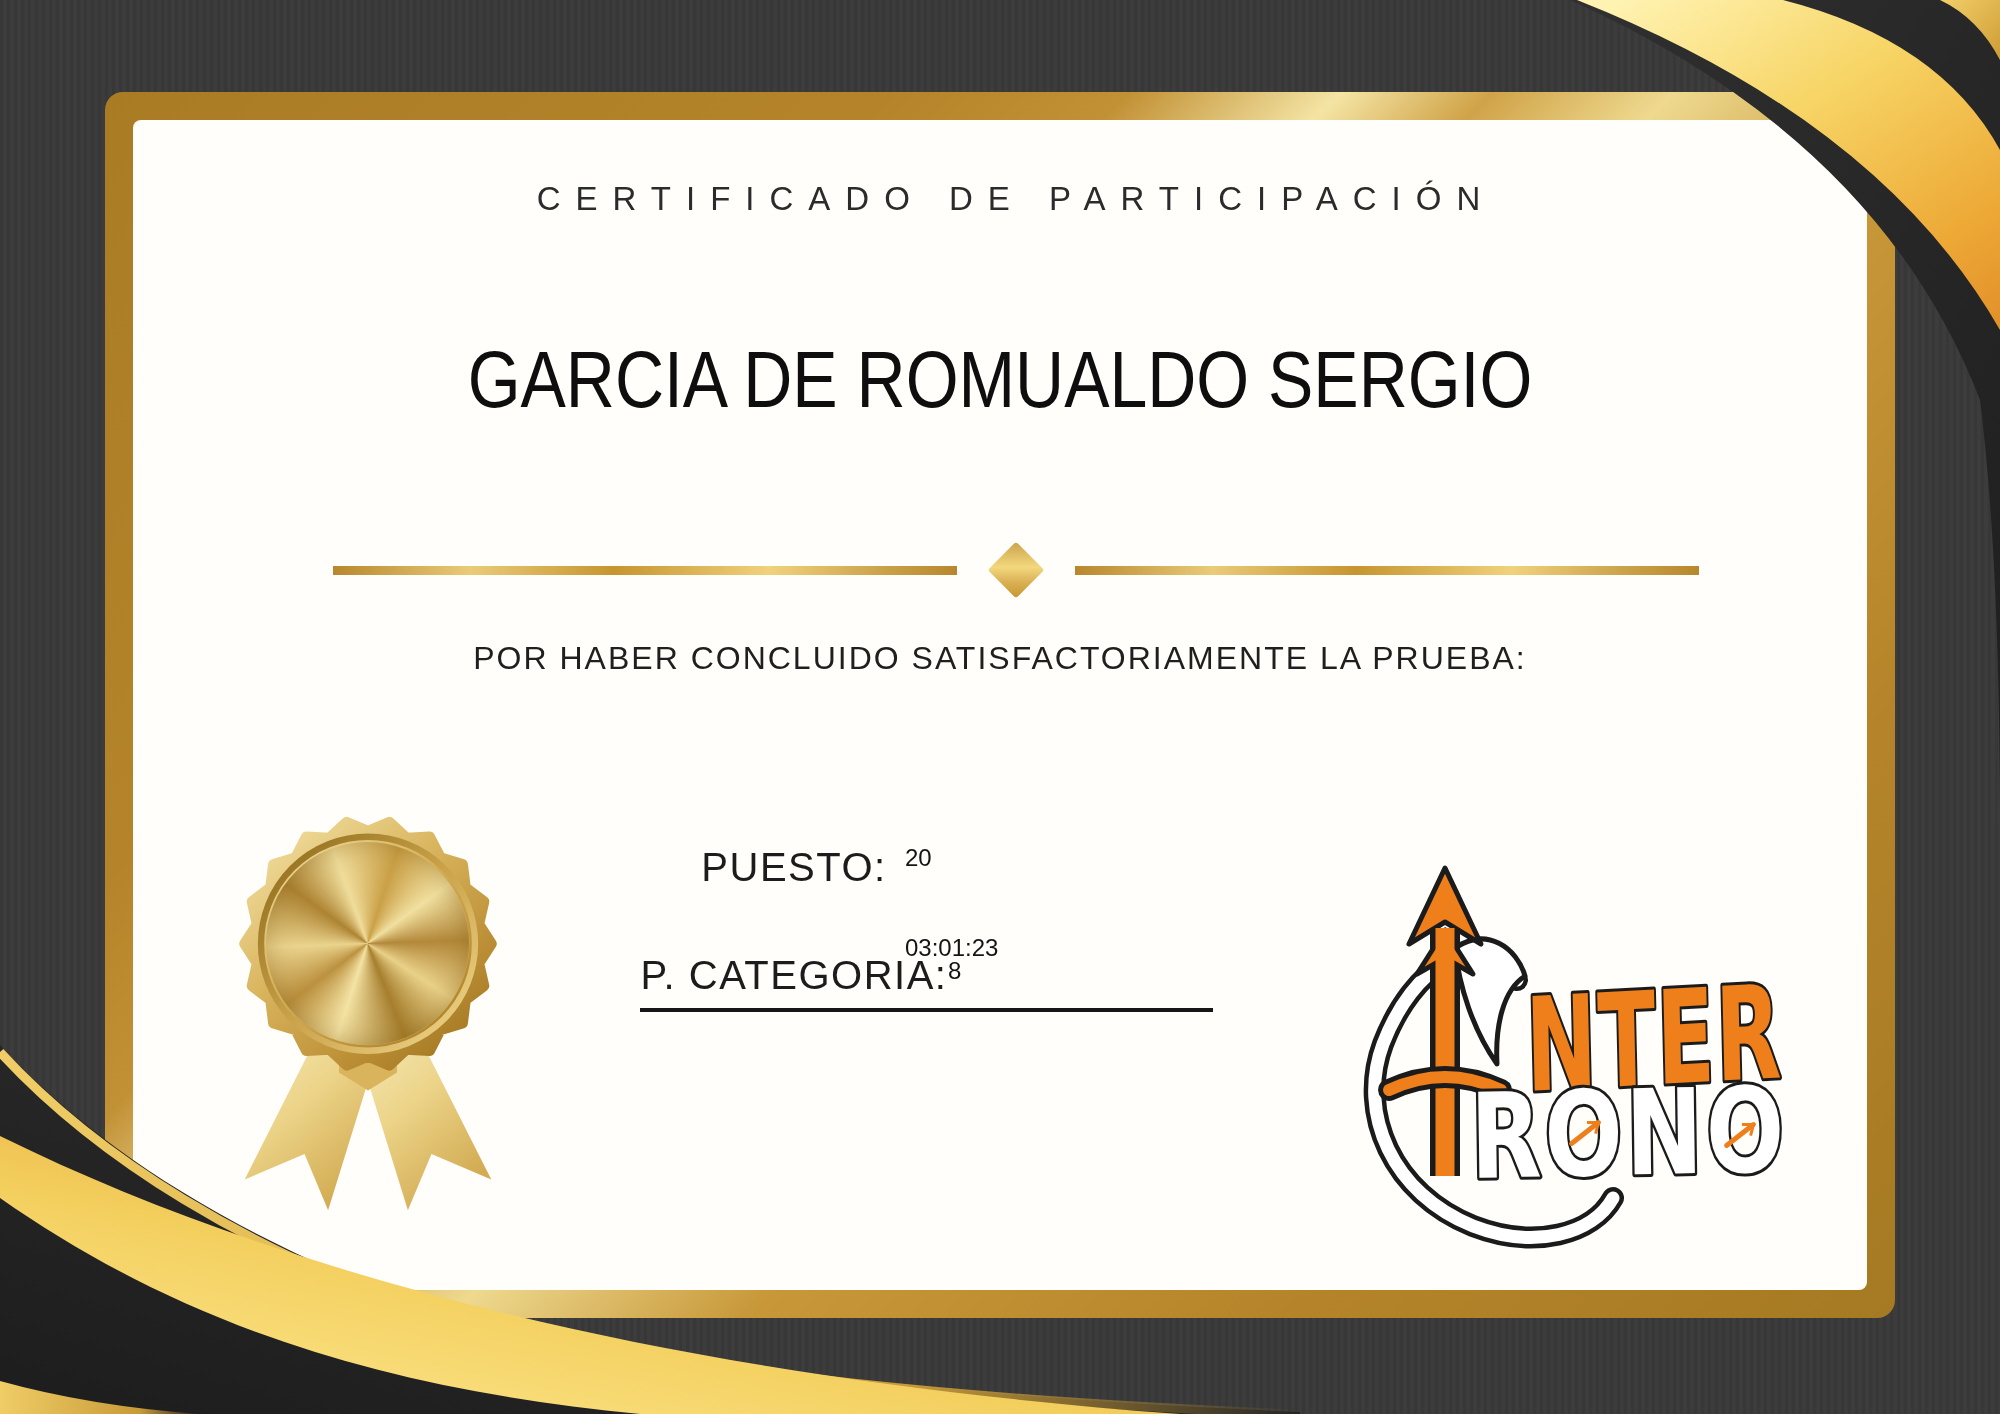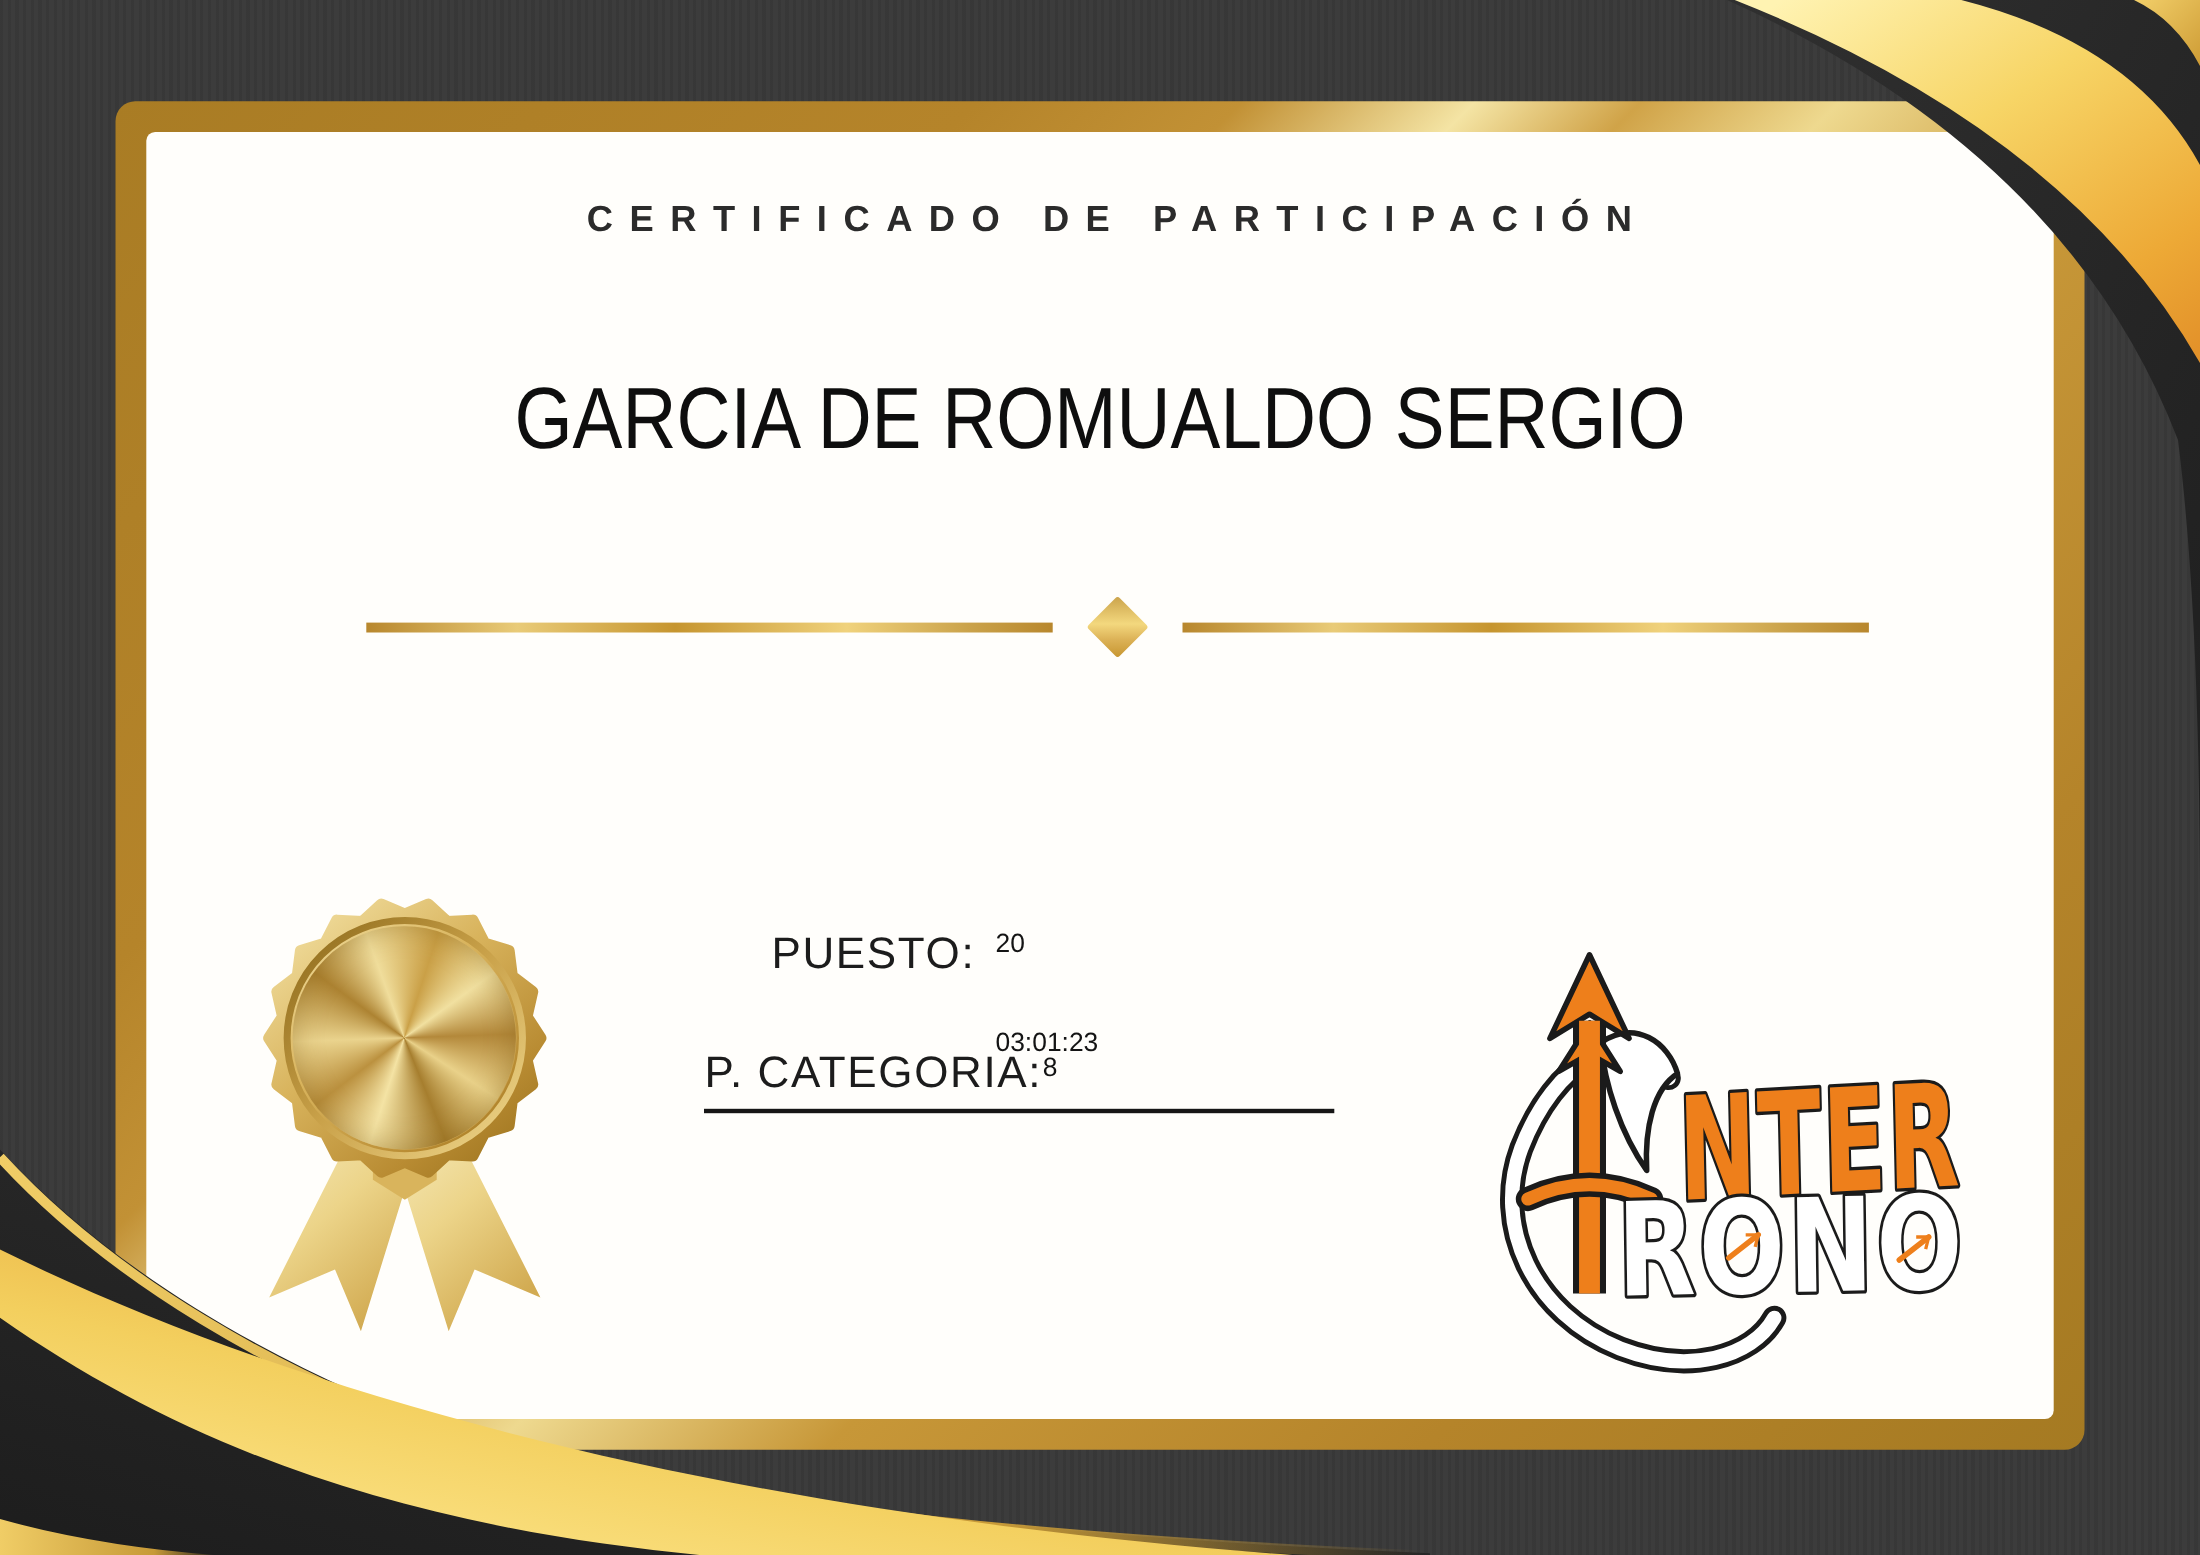--- a/index.html
+++ b/index.html
@@ -15,21 +15,21 @@
   #frame{
     left:105px;top:92px;width:1790px;height:1226px;border-radius:18px;z-index:1;
     background:linear-gradient(135deg,
       #a97c24 0%, #b5842a 26%, #c29135 34%,
       #f4e4a4 41%, #d0a348 46%, #eed98f 52%,
       #c79738 62%, #b5842a 80%, #a57a22 100%);
   }
   #paper{left:133px;top:120px;width:1734px;height:1170px;border-radius:8px;background:#fffefb;z-index:2;}
   
   .t{z-index:3;color:#1c1c1c;}
-  #title{left:0;right:0;top:180px;text-align:center;font-size:33px;letter-spacing:15px;color:#2b2b2b;font-weight:700;margin-left:32px;}
+  #title{left:0;right:0;top:180px;text-align:center;font-size:33px;letter-spacing:15px;color:#2b2b2b;font-weight:400;margin-left:32px;}
   #name{left:0;right:0;top:334px;text-align:center;font-size:79px;color:#0e0e0e;transform:scaleX(.86);transform-origin:50% 50%;white-space:nowrap;}
   #subtitle{left:0;right:0;top:640px;text-align:center;font-size:32px;letter-spacing:2px;color:#1f1f1f;}
   
   .divline{top:566px;height:9px;z-index:3;background:linear-gradient(90deg,#b8872d,#e9cb78 22%,#c6952f 45%,#f0d27c 70%,#caa24a 88%,#b8872d);}
   #divlineL{left:333px;width:624px;}
   #divlineR{left:1075px;width:624px;}
   #diamond{left:996px;top:550px;width:40px;height:40px;z-index:3;transform:rotate(45deg);
     background:linear-gradient(135deg,#caa24a,#f3d87e 45%,#dcb257 70%,#c6952f);border-radius:3px;}
   
   .dlabel{left:560px;width:468px;text-align:center;font-size:40px;letter-spacing:1.5px;color:#1c1c1c;z-index:3;}
@@ -64,20 +64,21 @@
   <div id="frame" class="abs"></div>
   <div id="paper" class="abs"></div>
 
   <div id="title" class="abs t">CERTIFICADO DE PARTICIPACIÓN</div>
   <div id="name" class="abs t">GARCIA DE ROMUALDO SERGIO</div>
 
   <div id="divlineL" class="abs divline"></div>
   <div id="diamond" class="abs"></div>
   <div id="divlineR" class="abs divline"></div>
 
+  <div id="subtitle" class="abs t">POR HABER CONCLUIDO SATISFACTORIAMENTE LA PRUEBA:</div>
 
   <div id="dl0" class="abs dlabel">PUESTO:</div>
   <div id="dv0" class="abs dvalue">20</div>
   <div id="dv1" class="abs dvalue">03:01:23</div>
   <div id="dl2" class="abs dlabel">P. CATEGORIA:</div>
   <div id="dv2" class="abs dvalue">8</div>
 
   <div id="sigline" class="abs"></div>
 
   <div id="medal" class="abs">

